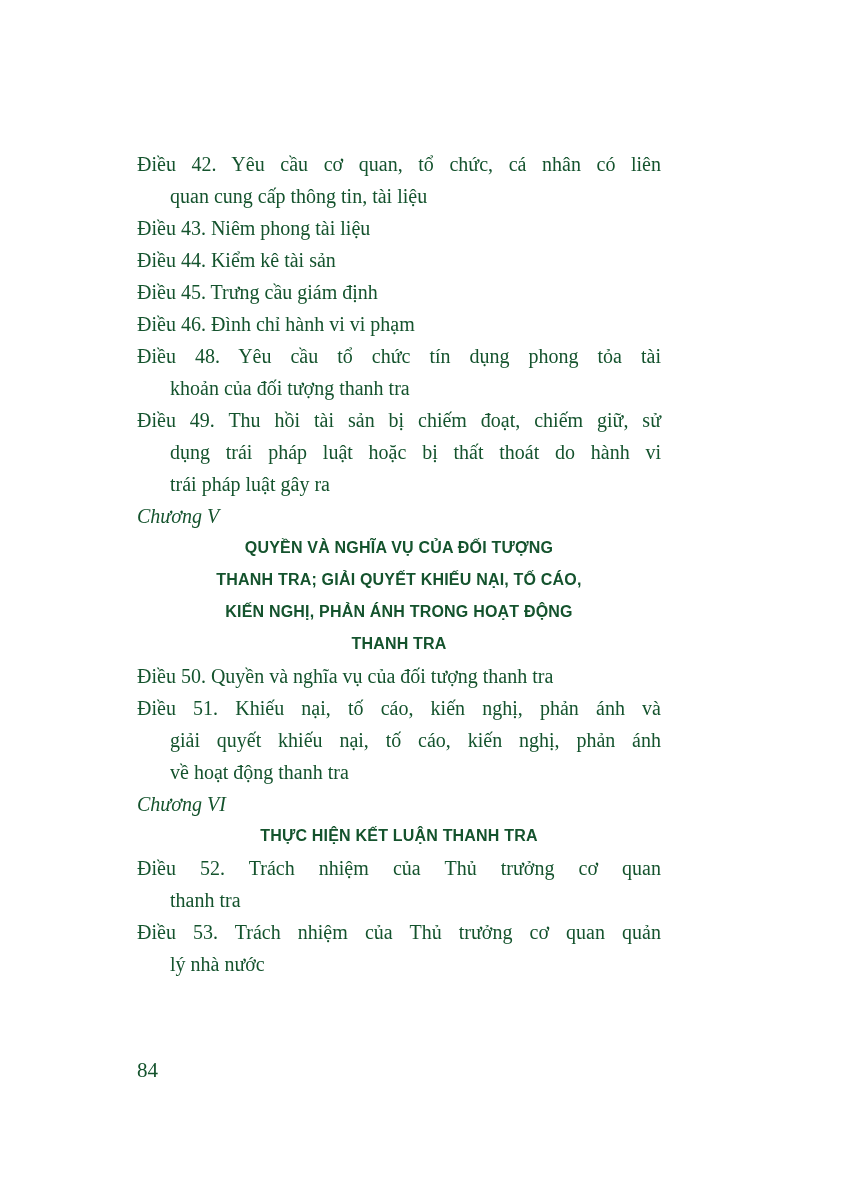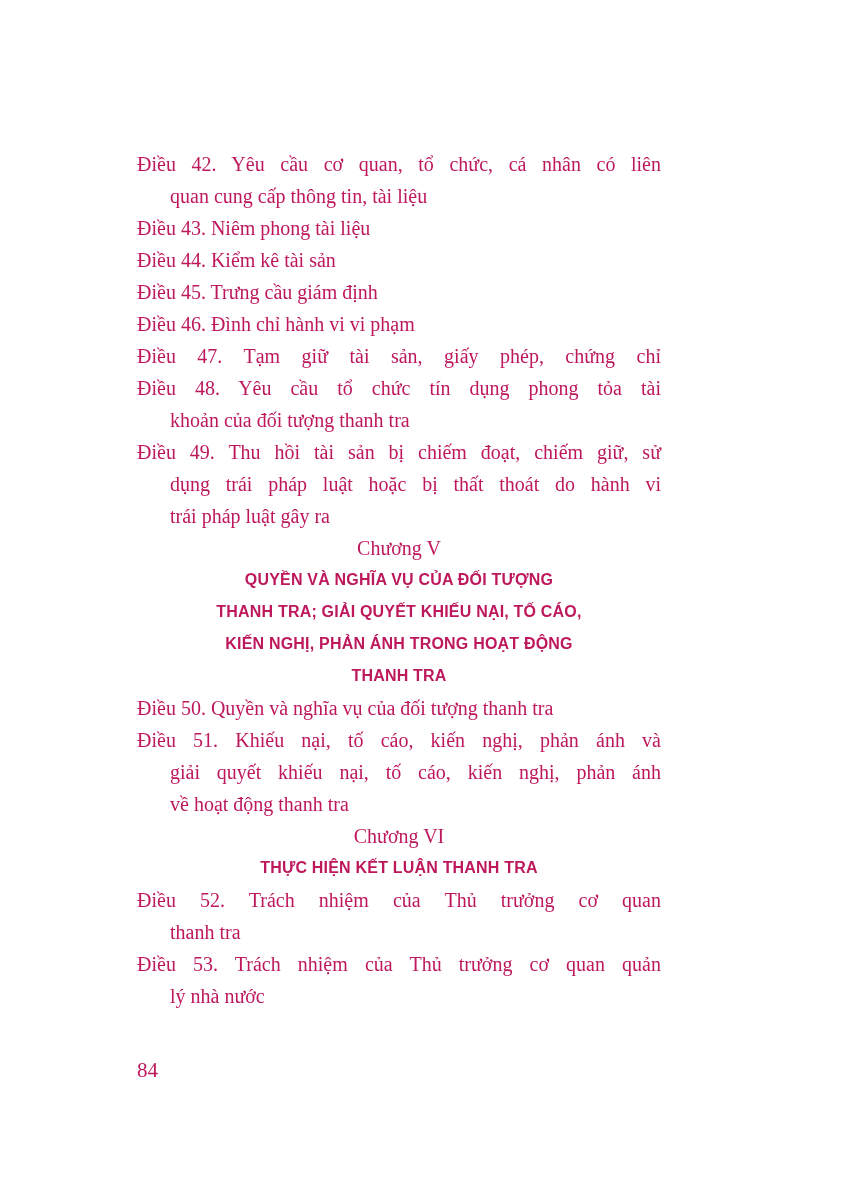--- a/index.html
+++ b/index.html
@@ -7,21 +7,21 @@
     padding: 0;
     background: #ffffff;
   }
   .page {
     position: relative;
     width: 680px;
     height: 1190px;
     background: #ffffff;
     overflow: hidden;
     font-family: "Liberation Serif", serif;
-    color: #be185d;
+    color: #14532d;
   }
   .toc {
     position: absolute;
     left: 137px;
     top: 148px;
     width: 572px;
   }
   .toc-item {
     position: relative;
   }
@@ -35,21 +35,22 @@
   .toc-item.entry .line.justify {
     text-align: justify;
     text-align-last: justify;
   }
   
   .toc-item.entry .line.indent {
     padding-left: 33px;
   }
   
   .toc-item.chapter-label .line {
-    text-align: center;
+    text-align: left;
+    font-style: italic;
     font-size: 20px;
   }
   
   .toc-item.chapter-title .line {
     text-align: center;
     font-family: "Liberation Sans", sans-serif;
     font-weight: bold;
     font-size: 16px;
     letter-spacing: 0.2px;
     white-space: nowrap;
@@ -92,21 +93,20 @@
       </div>
       <div class="toc-item entry">
         <div class="line">Điều 45. Trưng cầu giám định</div>
         <span class="pagenum">58</span>
       </div>
       <div class="toc-item entry">
         <div class="line">Điều 46. Đình chỉ hành vi vi phạm</div>
         <span class="pagenum">59</span>
       </div>
       <div class="toc-item entry">
-        <div class="line justify">Điều 47. Tạm giữ tài sản, giấy phép, chứng chỉ</div>
         <span class="pagenum">59</span>
       </div>
       <div class="toc-item entry">
         <div class="line justify">Điều 48. Yêu cầu tổ chức tín dụng phong tỏa tài</div>
         <div class="line indent">khoản của đối tượng thanh tra</div>
         <span class="pagenum">60</span>
       </div>
       <div class="toc-item entry">
         <div class="line justify">Điều 49. Thu hồi tài sản bị chiếm đoạt, chiếm giữ, sử</div>
         <div class="line indent justify">dụng trái pháp luật hoặc bị thất thoát do hành vi</div>

